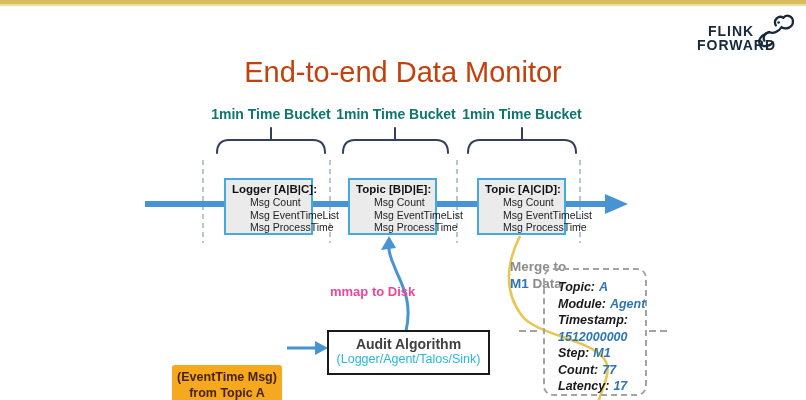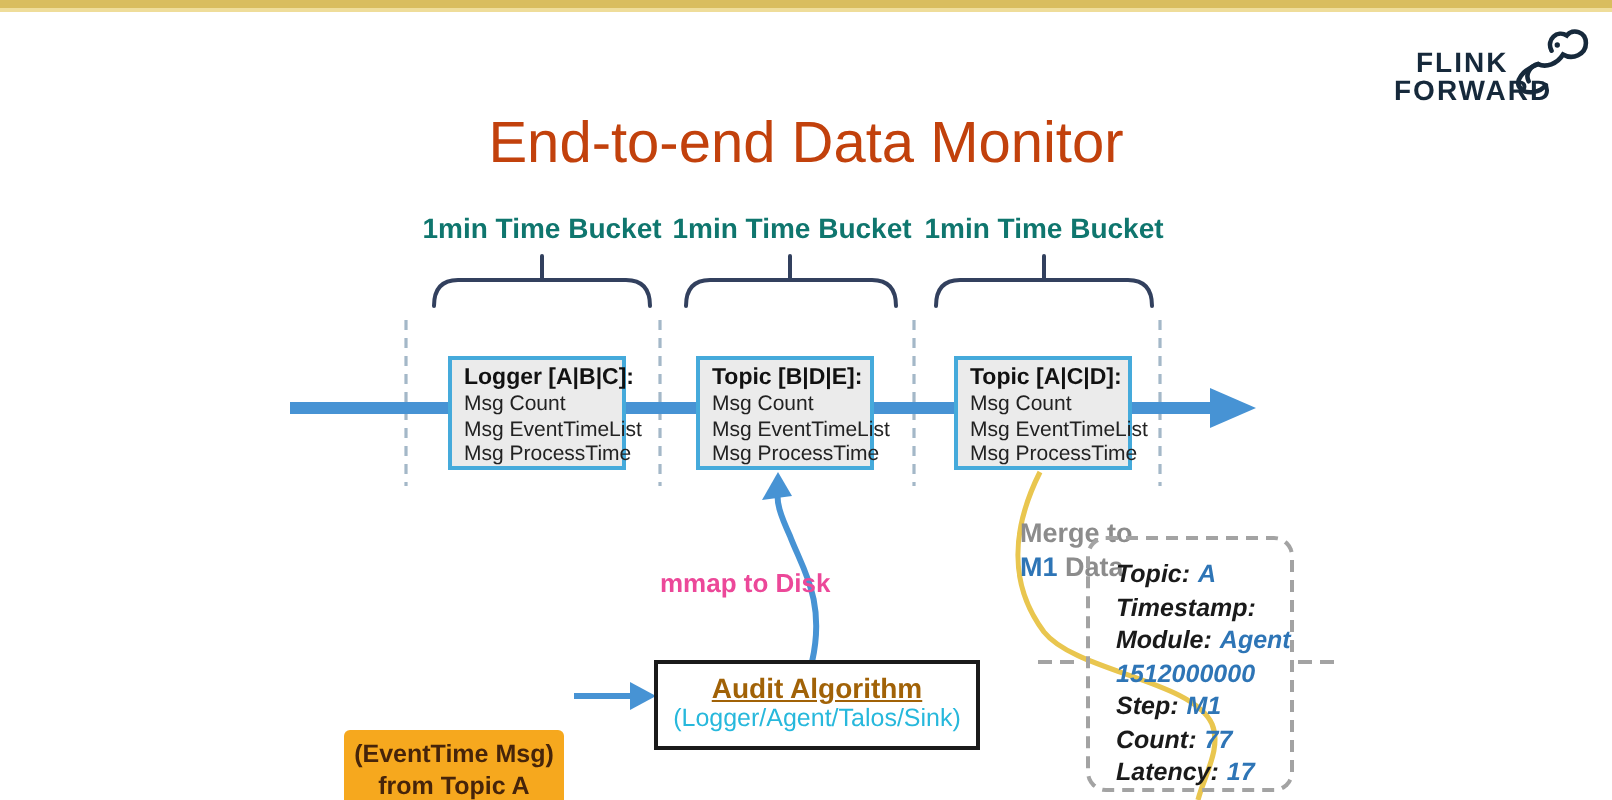--- a/index.html
+++ b/index.html
@@ -22,36 +22,36 @@
   .bucket-label { position:absolute; top:106px; width:140px; text-align:center;
                   font-size:14px; font-weight:bold; color:#0f766e; }
   .bl1 { left:201px; } .bl2 { left:326px; } .bl3 { left:452px; }
 
   svg.overlay { position:absolute; left:0; top:0; width:806px; height:400px; pointer-events:none; }
 
   .topic-box { position:absolute; top:178px; width:89px; height:57px;
                background:#ebebeb; border:2px solid #45aadb; padding:3px 5px 2px 6px; }
   .tb1 { left:224px; } .tb2 { left:348px; } .tb3 { left:477px; }
   .topic-box .t-title { font-size:11.5px; font-weight:bold; color:#111; margin-bottom:1px; white-space:nowrap; }
-  .topic-box .t-line  { font-size:10.5px; color:#222; line-height:12.5px; white-space:nowrap; }
+  .topic-box .t-line  { font-size:10.5px; color:#222; line-height:12.5px; white-space:nowrap;margin-left:18px; }
 
   .mmap-label { position:absolute; left:330px; top:284px; font-size:13px; font-weight:bold; color:#ec4899; }
 
   .merge-label { position:absolute; left:510px; top:258px; font-size:13.5px; font-weight:bold;
                  color:#8c8c8c; line-height:17px; }
   .merge-label .mv { color:#2e75b6; }
 
   .event-box { position:absolute; left:172px; top:333px; width:110px; height:40px;
                background:#f6a81e; border-radius:3px; display:flex; flex-direction:column;
                justify-content:center; text-align:center; font-size:12.5px; font-weight:bold;
                color:#46240a; line-height:16px;margin-top:32px; }
 
   .audit-box { position:absolute; left:327px; top:330px; width:163px; height:45px;
                background:#ffffff; border:2px solid #1a1a1a; text-align:center; padding-top:4px; }
-  .audit-box .a-title { font-size:14px; font-weight:bold; color:#a16207;text-decoration:underline; }
+  .audit-box .a-title { font-size:14px; font-weight:bold; color:#404040; }
   .audit-box .a-sub   { font-size:12.5px; font-weight:normal; color:#27b8dc; }
 
   .record-box { position:absolute; left:543px; top:268px; width:104px; height:128px;
                 border:2px dashed #a3a3a3; border-radius:10px; padding:9px 0 0 13px;font-style:italic; }
   .rec-line { font-size:12.5px; font-weight:bold; color:#1a1a1a; line-height:16.5px; white-space:nowrap; }
   .rec-line .rec-value { color:#2e75b6; margin-left:4px; }
 </style>
 </head>
 <body>
 
@@ -138,21 +138,21 @@
     <div>from Topic A</div>
   </div>
 
   <div class="audit-box">
     <div class="a-title">Audit Algorithm</div>
     <div class="a-sub">(Logger/Agent/Talos/Sink)</div>
   </div>
 
   <div class="record-box">
     <div class="rec-line"><span>Topic:</span><span class="rec-value">A</span></div>
+    <div class="rec-line"><span>Module:</span><span class="rec-value">Agent</span></div>
     <div class="rec-line"><span>Timestamp:</span><span class="rec-value"></span></div>
-    <div class="rec-line"><span>Module:</span><span class="rec-value">Agent</span></div>
     <div class="rec-line"><span></span><span class="rec-value" style="margin-left:0">1512000000</span></div>
     <div class="rec-line"><span>Step:</span><span class="rec-value">M1</span></div>
     <div class="rec-line"><span>Count:</span><span class="rec-value">77</span></div>
     <div class="rec-line"><span>Latency:</span><span class="rec-value">17</span></div>
   </div>
 
 </div>
 
 </body></html>

